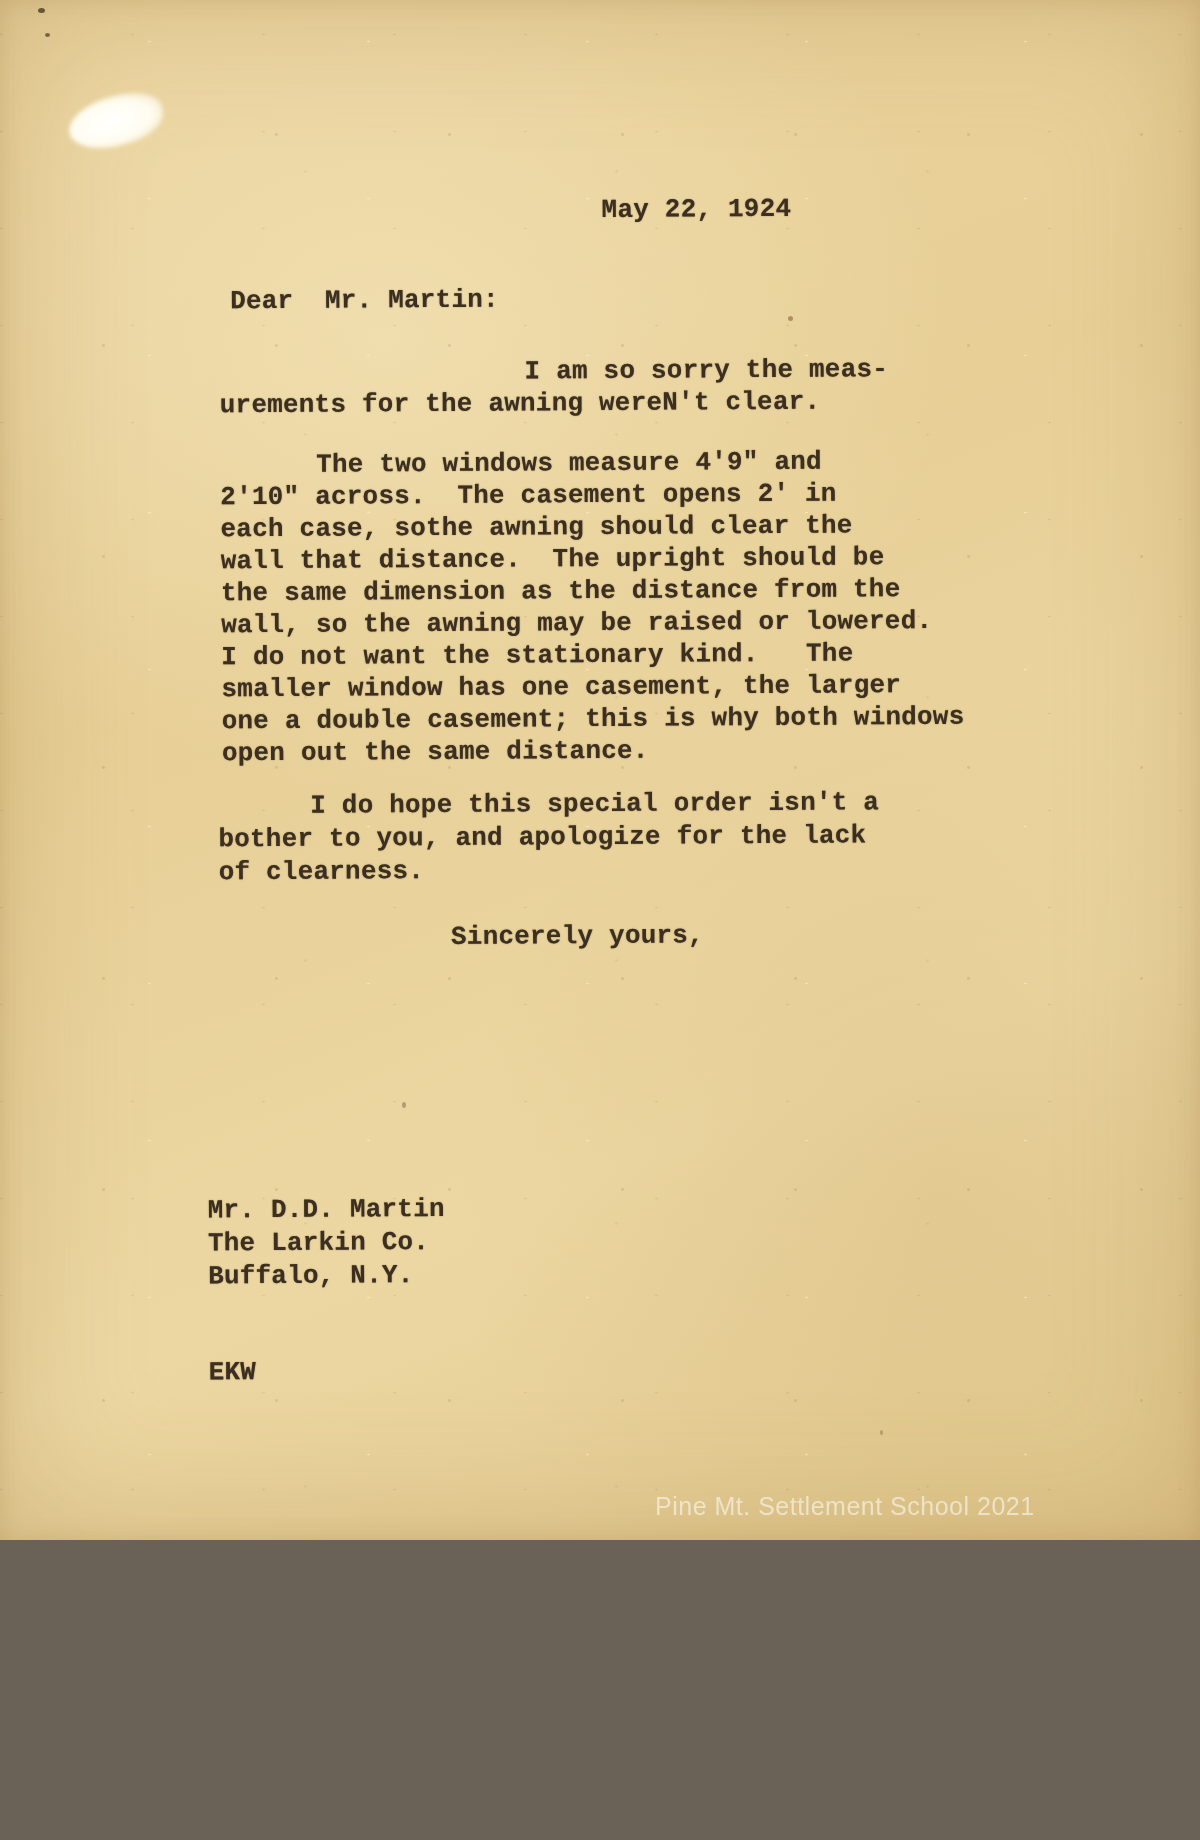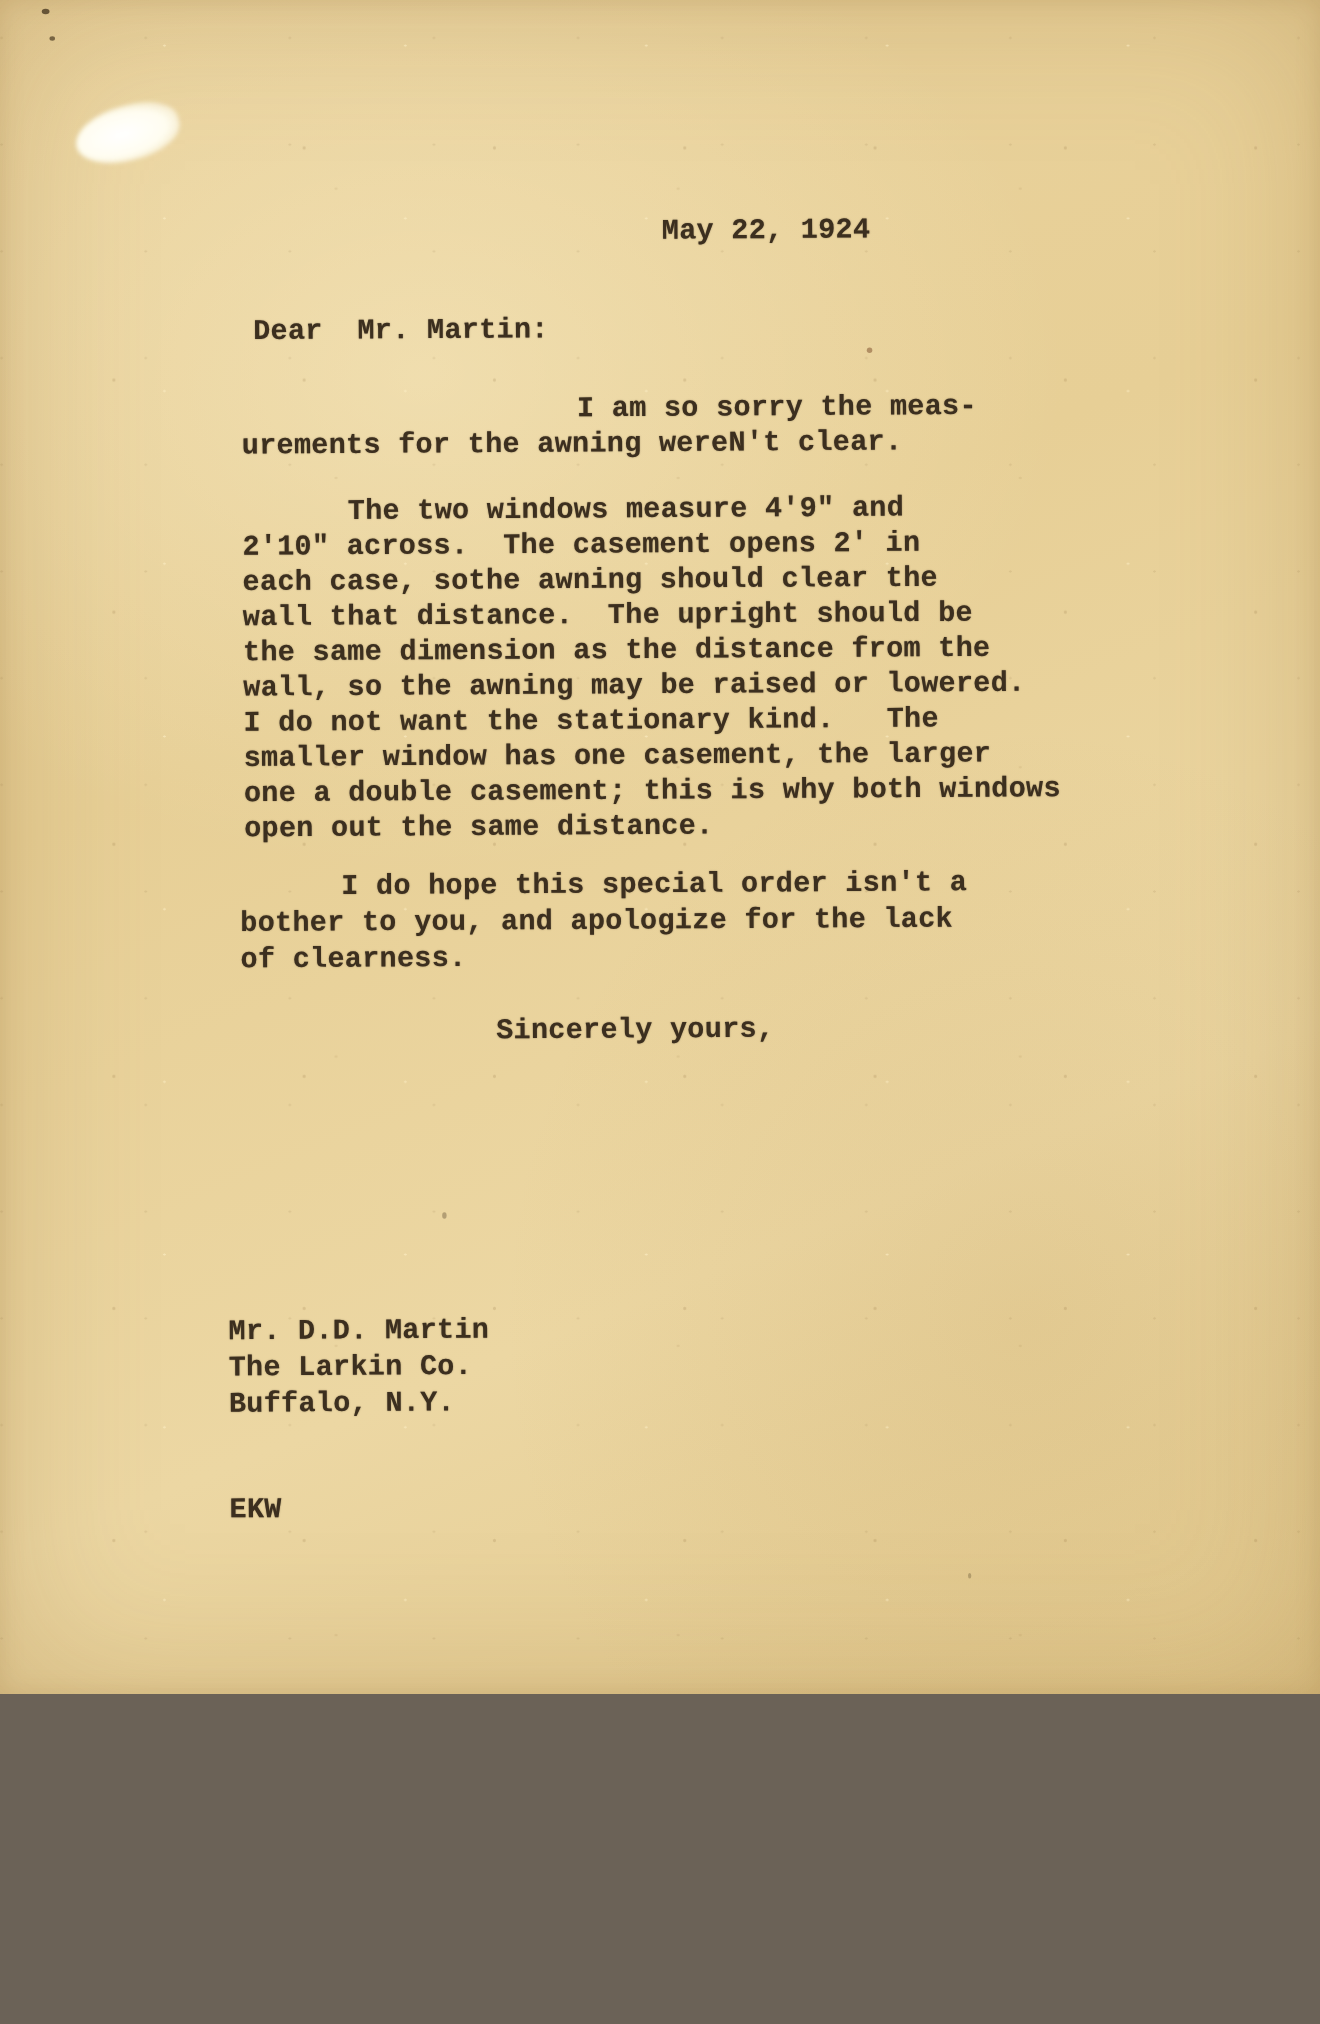--- a/index.html
+++ b/index.html
@@ -134,13 +134,14 @@
 
     <div class="closing">Sincerely yours,</div>
 
     <div class="recipient">Mr. D.D. Martin
 The Larkin Co.
 Buffalo, N.Y.</div>
 
     <div class="initials">EKW</div>
   </div>
 
+  <div class="watermark">Pine Mt. Settlement School 2021</div>
 </div>
 
 </body></html>

